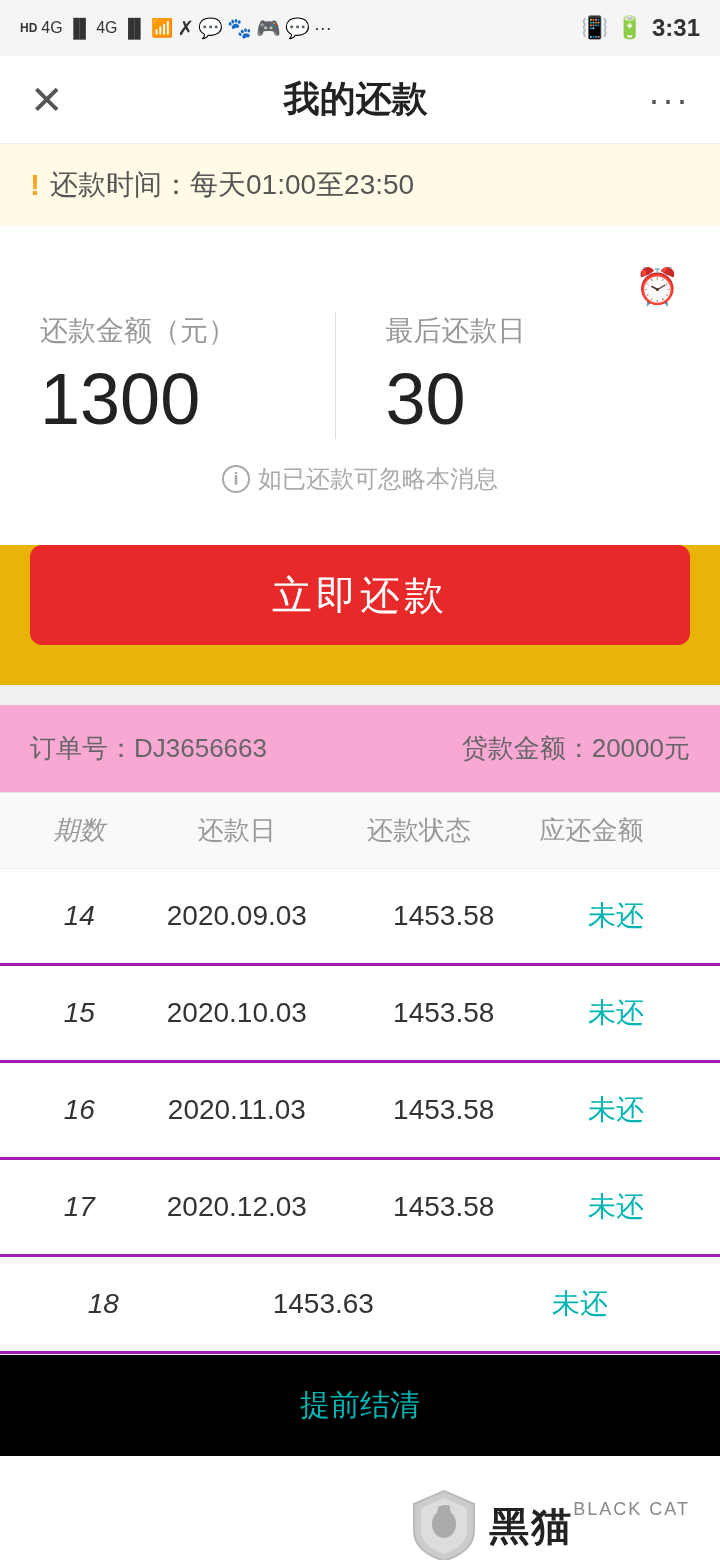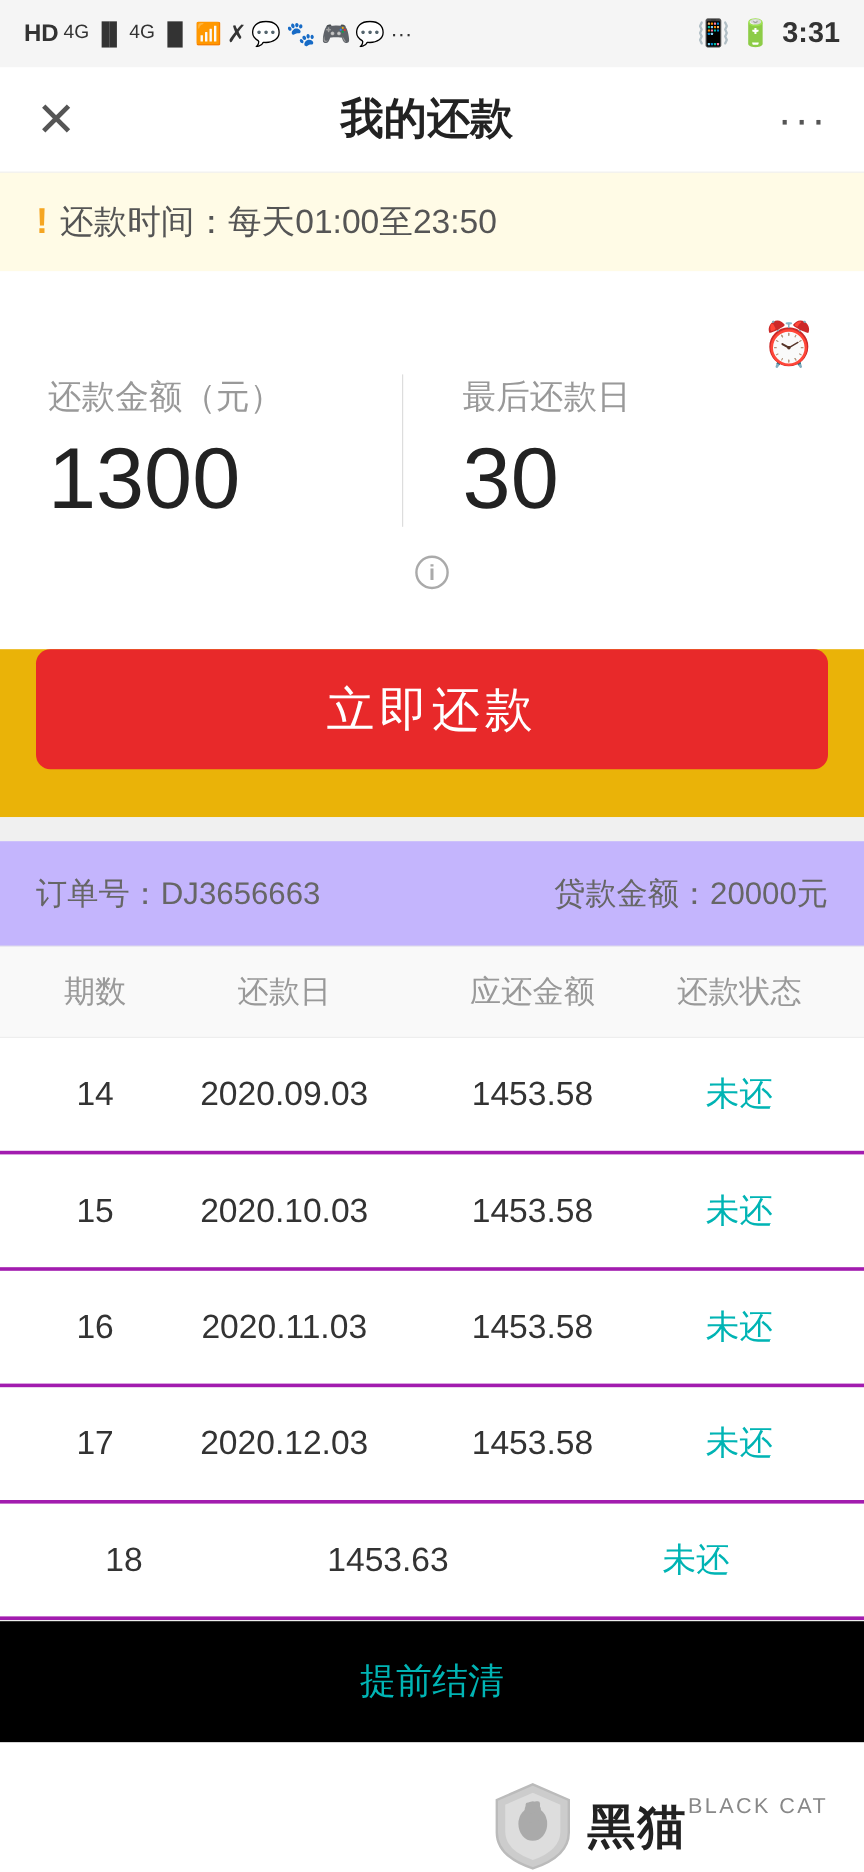--- a/index.html
+++ b/index.html
@@ -154,21 +154,21 @@
     }
 
     
     .section-gap {
       height: 20px;
       background: #f0f0f0;
     }
 
     
     .order-info {
-      background: #c4b5fd;
+      background: #f9a8d4;
       padding: 26px 30px;
       display: flex;
       justify-content: space-between;
       font-size: 26px;
       color: #666;
       border-bottom: 1px solid #e5e5e5;
     }
 
     
     .repay-table {
@@ -190,21 +190,21 @@
       display: flex;
       padding: 28px 30px;
       border-bottom: 3px solid #a21caf;
       align-items: center;
     }
     .table-row .col {
       font-size: 28px;
       color: #333;
       text-align: center;
     }
-    .col-period { flex: 1; }
+    .col-period { flex: 1; font-style: italic; }
     .col-date { flex: 2.2; }
     .col-amount { flex: 2; }
     .col-status { flex: 1.5; }
     .status-unpaid {
       color: #00b4b4;
       font-size: 28px;
     }
 
     
     .early-settle-wrap {
@@ -244,21 +244,21 @@
       font-size: 18px;
       color: #888;
       letter-spacing: 2px;
     }
   </style>
 </head>
 <body>
 
 <div class="status-bar">
   <div class="status-left">
-    <span style="font-size:20px;font-weight:bold;">HD</span>
+    <span style="font-size:12px;font-weight:bold;">HD</span>
     <span style="font-size:16px;">4G</span>
     <span>▐▌</span>
     <span style="font-size:16px;">4G</span>
     <span>▐▌</span>
     <span>📶</span>
     <span style="font-size:20px;">✗</span>
     <span style="font-size:20px;">💬</span>
     <span style="font-size:20px;">🐾</span>
     <span style="font-size:20px;">🎮</span>
     <span style="font-size:20px;">💬</span>
@@ -291,20 +291,21 @@
       <span class="summary-label">还款金额（元）</span>
       <span class="summary-value">1300</span>
     </div>
     <div class="summary-col right">
       <span class="summary-label">最后还款日</span>
       <span class="summary-value">30</span>
     </div>
   </div>
   <div class="info-text">
     <span class="info-circle">i</span>
+    <span>如已还款可忽略本消息</span>
   </div>
 </div>
 
 <div class="pay-btn-wrap">
   <button class="pay-btn">立即还款</button>
 </div>
 
 <div class="section-gap"></div>
 
 <div class="order-info">
@@ -314,22 +315,22 @@
   <span>
     <span>贷款金额：</span><span>20000元</span>
   </span>
 </div>
 
 <div class="repay-table">
 
   <div class="table-header">
     <div class="col col-period">期数</div>
     <div class="col col-date">还款日</div>
+    <div class="col col-status">还款状态</div>
     <div class="col col-amount">应还金额</div>
-    <div class="col col-status">还款状态</div>
   </div>
 
   <div class="table-row">
     <div class="col col-period">14</div>
     <div class="col col-date">2020.09.03</div>
     <div class="col col-amount">1453.58</div>
     <div class="col col-status"><span class="status-unpaid">未还</span></div>
   </div>
 
   <div class="table-row">

